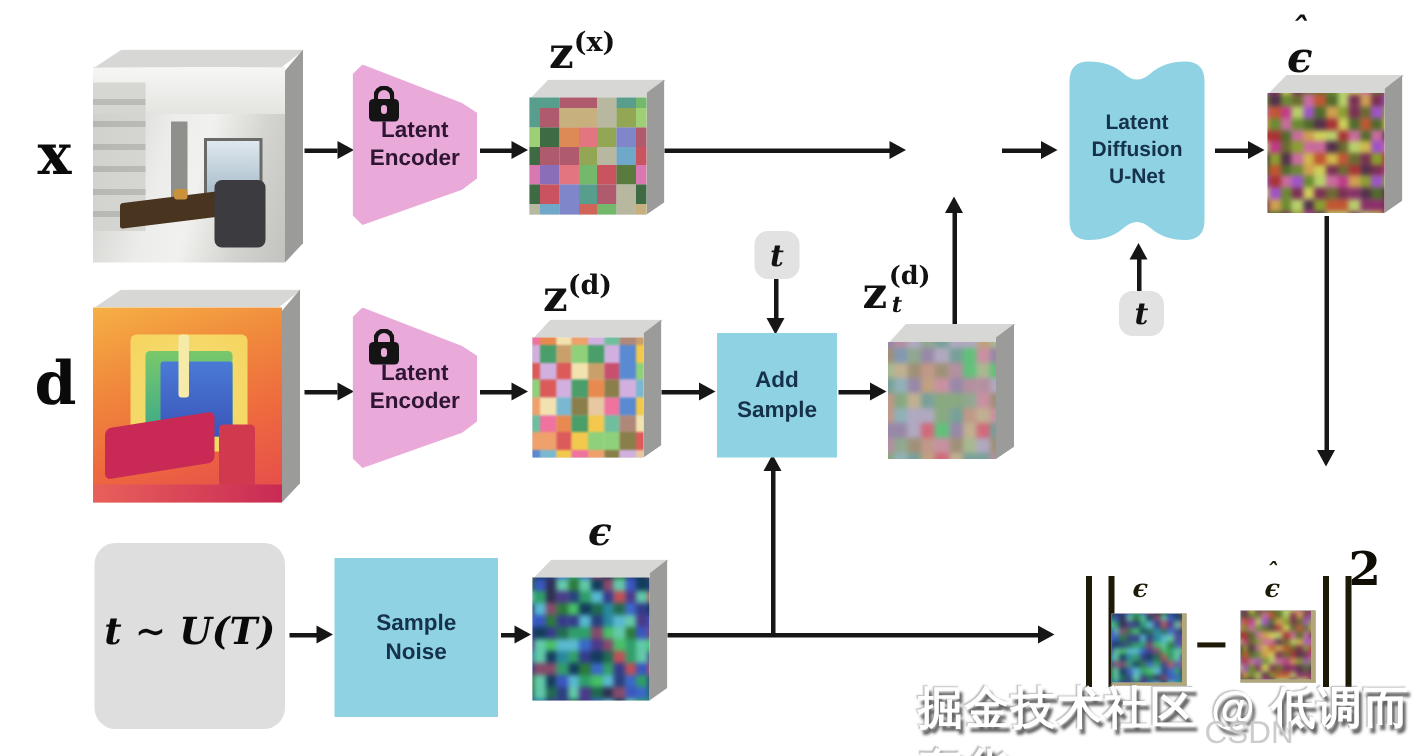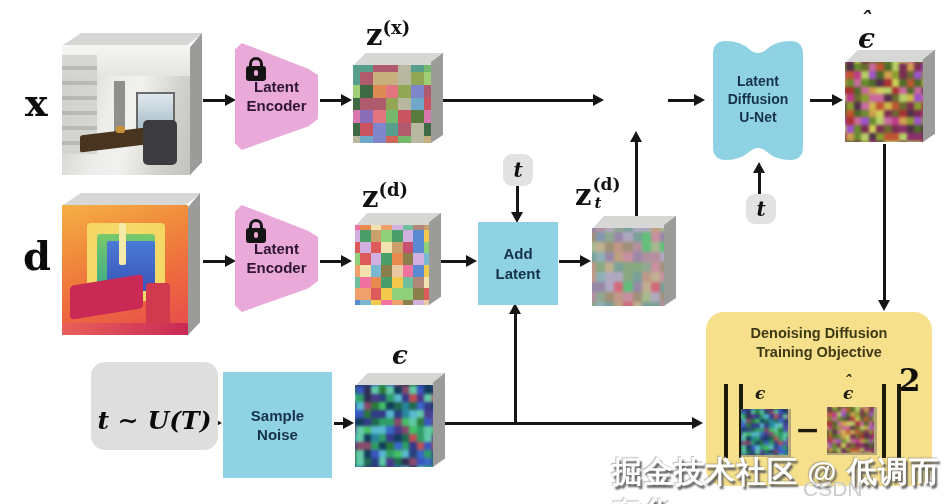--- a/index.html
+++ b/index.html
@@ -494,21 +494,21 @@
           <div style="background: rgb(232, 200, 160);"></div>
         </div>
       </div>
   </div>
 
   <div class="capsule" style="left:503px;top:154px;width:30px;height:32px;">
     <span>t</span>
   </div>
 
   <div class="bluebox pre" style="left:478px;top:222px;width:80px;height:83px;">Add
-Latent</div>
+Sample</div>
 
   <div class="mathlabel" style="left:575px;top:178px;">
     <span class="zbase">z</span><span class="zt-stack">
         <span class="zt-sup">(d)</span>
         <span class="zt-sub">t</span>
       </span>
   </div>
   <div class="cube" style="left:592px;top:228px;width:72px;height:78px;">
     <div class="face">
         <div class="mcells" style="grid-template-columns: repeat(9, 1fr); grid-template-rows: repeat(9, 1fr); filter: blur(1.8px);">
@@ -594,21 +594,21 @@
           <div style="background: rgb(120, 160, 152);"></div>
           <div style="background: rgb(180, 143, 160);"></div>
         </div>
       </div>
   </div>
 
   <div class="capsule" style="left:746px;top:194px;width:30px;height:30px;">
     <span>t</span>
   </div>
 
-  <div class="graybox" style="left:63px;top:362px;width:127px;height:88px;margin-left:28px;">
+  <div class="graybox" style="left:63px;top:362px;width:127px;height:124px;">
     <div class="abs" style="left:0;top:44px;width:100%;text-align:center;font-family:'DejaVu Serif',serif;
          font-style:italic;font-weight:bold;font-size:25px;color:#0a0a0a;">t ∼ U(T)</div>
   </div>
 
   <div class="bluebox pre" style="left:223px;top:372px;width:109px;height:106px;">Sample
 Noise</div>
 
   <div class="mathlabel" style="left:392px;top:340px;font-style:italic;font-size:26px;">ϵ</div>
   <div class="cube" style="left:355px;top:385px;width:78px;height:82px;">
     <div class="face">
@@ -754,24 +754,20 @@
           <div style="background: rgb(58, 104, 201);"></div>
           <div style="background: rgb(88, 184, 208);"></div>
           <div style="background: rgb(18, 60, 92);"></div>
           <div style="background: rgb(98, 201, 168);"></div>
           <div style="background: rgb(47, 158, 104);"></div>
           <div style="background: rgb(39, 135, 158);"></div>
         </div>
       </div>
   </div>
 
-  <div class="yellowbox">
-    <div class="obj-title pre">Denoising Diffusion
-Training Objective</div>
-  </div>
   <div class="dbar" style="left:724px;top:384px;"></div>
   <div class="obj-eps-label" style="left:755px;top:383px;">ϵ</div>
   <div class="obj-sq" style="left:741px;top:409px;">
     <div class="face">
         <div class="mcells" style="grid-template-columns: repeat(12, 1fr); grid-template-rows: repeat(12, 1fr); filter: blur(1.6px);">
           <div style="background: rgb(135, 74, 106);"></div>
           <div style="background: rgb(18, 60, 92);"></div>
           <div style="background: rgb(40, 64, 126);"></div>
           <div style="background: rgb(58, 104, 201);"></div>
           <div style="background: rgb(47, 158, 104);"></div>

